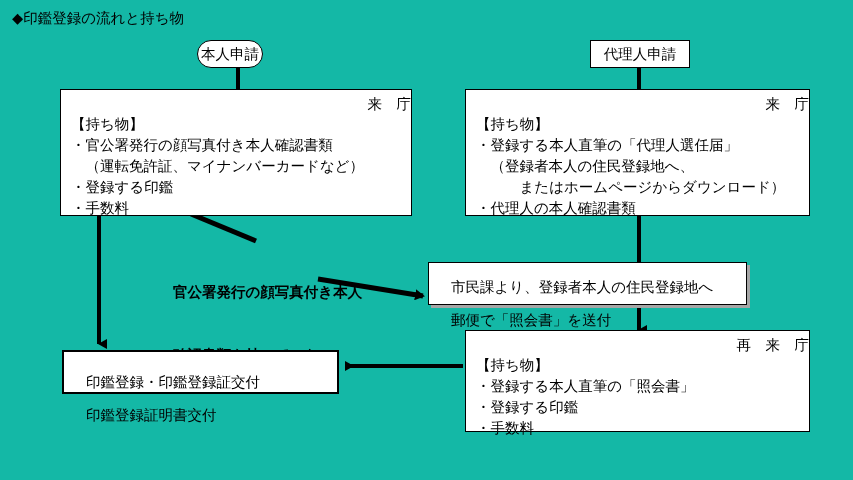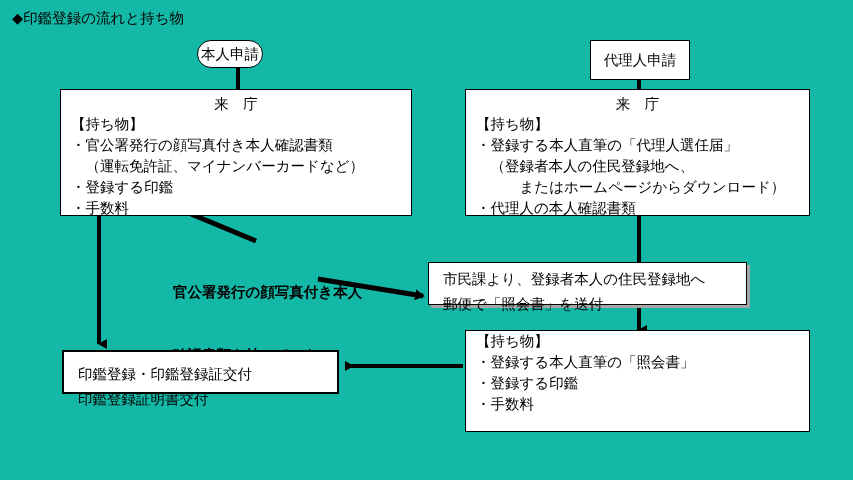--- a/index.html
+++ b/index.html
@@ -37,21 +37,21 @@
   }
   .page-title {
     position: absolute;
     left: 12px;
     top: 8px;
     font-size: 14.5px;
     line-height: 20px;
     white-space: pre;
   }
   .node-heading {
-    text-align: center;
+    text-align: right;
     font-size: 14.5px;
     line-height: 20px;
     white-space: pre;
     margin: 0;
     padding-top: 4px;
   }
   .node-body {
     font-size: 14.5px;
     line-height: 21px;
     white-space: pre;
@@ -63,21 +63,21 @@
     align-items: center;
     justify-content: center;
     font-size: 14.5px;
     line-height: 20px;
     white-space: pre;
   }
   .plain-line {
     font-size: 14.5px;
     line-height: 21px;
     white-space: pre;
-    margin: 4px;
+    margin: 12px;
     padding-left: 10px;
   }
   .annotation {
     position: absolute;
     font-size: 14.5px;
     line-height: 21px;
     white-space: pre;
     font-weight: bold;
   }
   .shadow-box {
@@ -119,21 +119,21 @@
 
     <line x1="639" y1="305" x2="639" y2="330" stroke="#000000" stroke-width="4" marker-end="url(#arrow-down)"></line>
 
     <line x1="463" y1="366" x2="346" y2="366" stroke="#000000" stroke-width="4" marker-end="url(#arrow-left)"></line>
   </svg>
 
   <div class="node small-label" style="left:197px; top:40px; width:66px; height:28px;border-radius:14px;">
     <span>本人申請</span>
   </div>
 
-  <div class="node small-label" style="left:590px; top:40px; width:100px; height:40px;">
+  <div class="node small-label" style="left:590px; top:40px; width:100px; height:28px;">
     <span>代理人申請</span>
   </div>
 
   <div class="node" style="left:60px; top:89px; width:352px; height:127px;">
     <div class="node-heading">来　庁</div>
     <div class="node-body">【持ち物】</div>
     <div class="node-body">・官公署発行の顔写真付き本人確認書類</div>
     <div class="node-body">　（運転免許証、マイナンバーカードなど）</div>
     <div class="node-body">・登録する印鑑</div>
     <div class="node-body">・手数料</div>
@@ -153,20 +153,21 @@
     <div>確認書類を持っていない</div>
   </div>
 
   <div class="shadow-box" style="left:431px; top:265px; width:319px; height:43px;"></div>
   <div class="node" style="left:428px; top:262px; width:319px; height:43px; padding-top:2px;">
     <div class="plain-line">市民課より、登録者本人の住民登録地へ</div>
     <div class="plain-line">郵便で「照会書」を送付</div>
   </div>
 
   <div class="node" style="left:465px; top:330px; width:345px; height:102px;">
+    <div class="node-heading">再　来　庁</div>
     <div class="node-body">【持ち物】</div>
     <div class="node-body">・登録する本人直筆の「照会書」</div>
     <div class="node-body">・登録する印鑑</div>
     <div class="node-body">・手数料</div>
   </div>
 
   <div class="node node-thick" style="left:62px; top:350px; width:277px; height:44px; padding-top:8px;">
     <div class="plain-line">印鑑登録・印鑑登録証交付</div>
     <div class="plain-line">印鑑登録証明書交付</div>
   </div>

